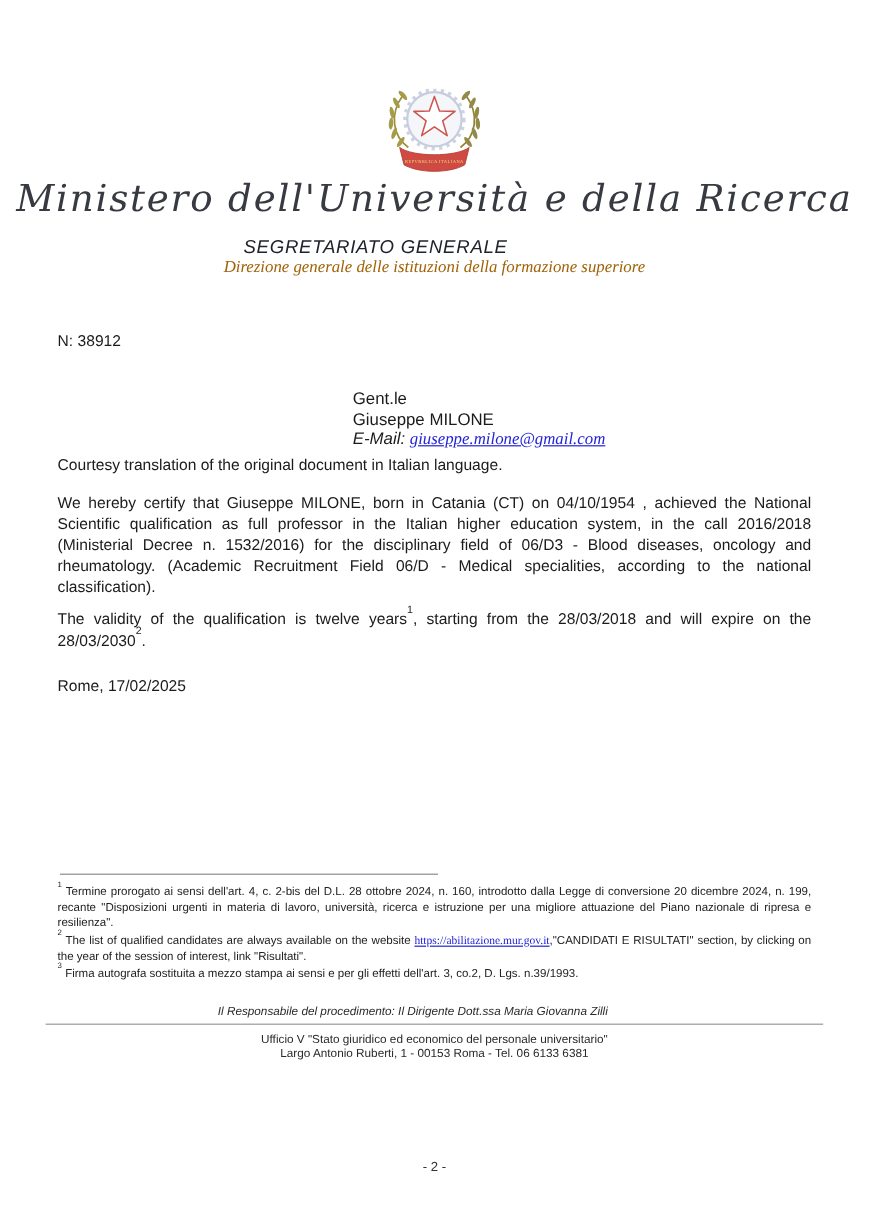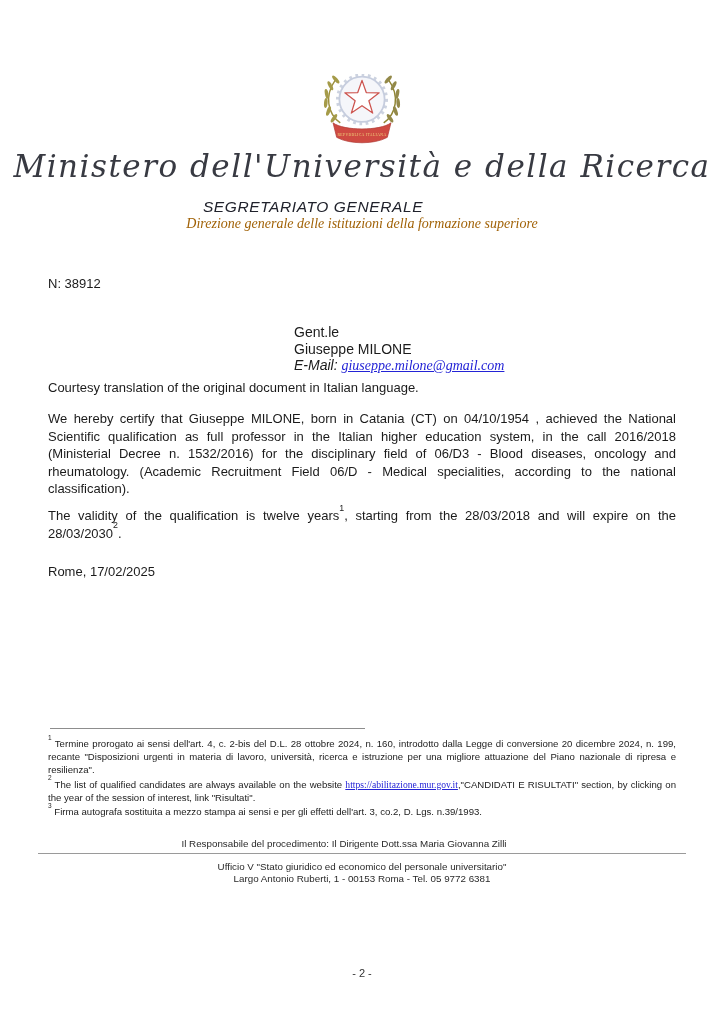--- a/index.html
+++ b/index.html
@@ -40,21 +40,21 @@
 
   
   .fn-rule { position: absolute; top: 728px; left: 50px; width: 315px; height: 0;
              border-top: 1px solid #8d8d8d; }
   .footnotes { position: absolute; top: 737px; left: 48px; width: 628px;
                font-size: 9.6px; line-height: 13.2px; text-align: justify; color: #222; }
   .footnotes .fn { margin: 0 0 1px 0; }
 
   
   .footer-responsible { position: absolute; top: 838px; left: 0; width: 688px; text-align: center;
-                        font-size: 9.8px; color: #2a2a2a; }
+                        font-size: 9.8px; font-style: italic; color: #2a2a2a; }
   .footer-rule { position: absolute; top: 853px; left: 38px; width: 648px; height: 0;
                  border-top: 1px solid #9a9a9a; }
   .footer-block { position: absolute; top: 861px; left: 0; width: 724px; text-align: center;
                   font-size: 9.8px; line-height: 12.2px; color: #2a2a2a; }
   .page-number { position: absolute; top: 967px; left: 0; width: 724px; text-align: center;
                  font-size: 11px; color: #333; }
 </style>
 </head>
 <body>
 
@@ -117,18 +117,18 @@
   <div class="footnotes">
     <div class="fn"><sup>1</sup> <span>Termine prorogato ai sensi dell'art. 4, c. 2-bis del D.L. 28 ottobre 2024, n. 160, introdotto dalla Legge di conversione 20 dicembre 2024, n. 199, recante "Disposizioni urgenti in materia di lavoro, università, ricerca e istruzione per una migliore attuazione del Piano nazionale di ripresa e resilienza".</span></div>
     <div class="fn"><sup>2</sup> <span>The list of qualified candidates are always available on the website </span><a class="link">https://abilitazione.mur.gov.it</a><span>,"CANDIDATI E RISULTATI" section, by clicking on the year of the session of interest, link "Risultati".</span></div>
     <div class="fn"><sup>3</sup> <span>Firma autografa sostituita a mezzo stampa ai sensi e per gli effetti dell'art. 3, co.2, D. Lgs. n.39/1993.</span></div>
   </div>
 
   <div class="footer-responsible">Il Responsabile del procedimento: Il Dirigente Dott.ssa Maria Giovanna Zilli</div>
   <div class="footer-rule"></div>
   <div class="footer-block">
     <div>Ufficio V "Stato giuridico ed economico del personale universitario"</div>
-    <div>Largo Antonio Ruberti, 1 - 00153 Roma - Tel. 05 9772 6381</div>
+    <div>Largo Antonio Ruberti, 1 - 00153 Roma - Tel. 06 6133 6381</div>
   </div>
 
   <div class="page-number">- 2 -</div>
 
 </div>
 
 </body></html>

